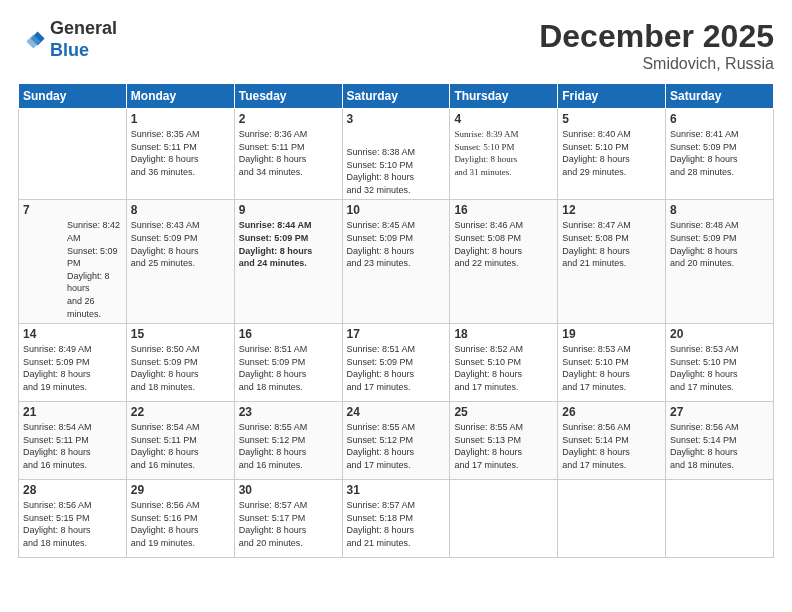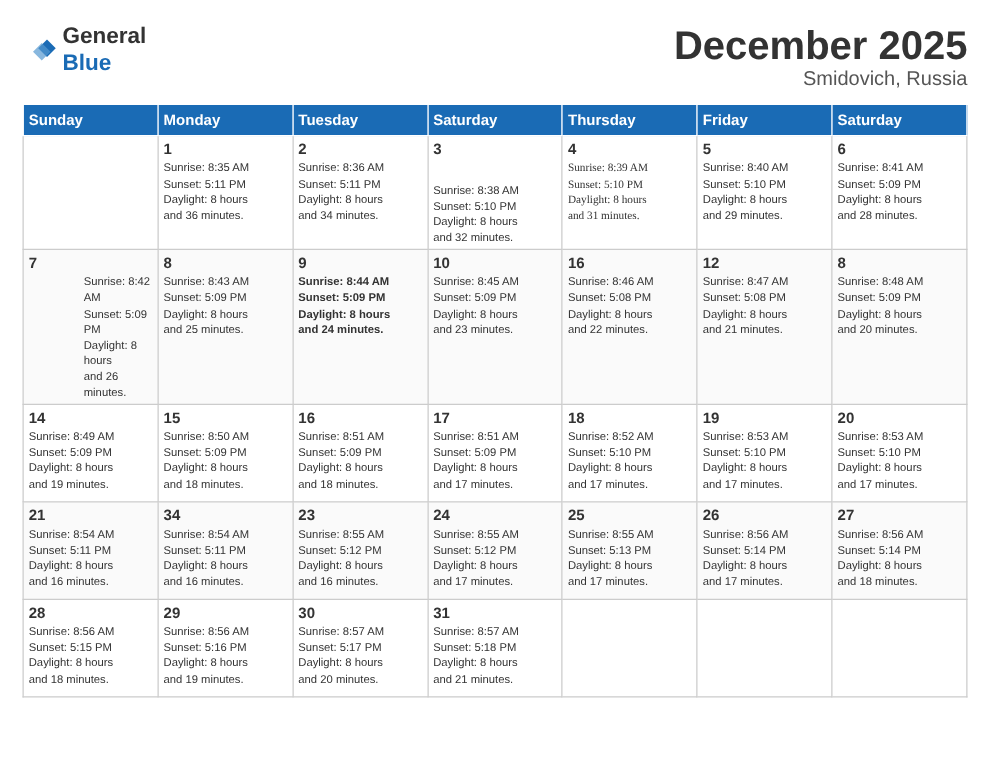--- a/index.html
+++ b/index.html
@@ -273,21 +273,21 @@
         </tr>
         <tr>
           <td>
             <span class="day-num">21</span>
             <div class="day-info" style="white-space: pre-line;">Sunrise: 8:54 AM
 Sunset: 5:11 PM
 Daylight: 8 hours
 and 16 minutes.</div>
           </td>
           <td>
-            <span class="day-num">34</span>
+            <span class="day-num">22</span>
             <div class="day-info" style="white-space: pre-line;">Sunrise: 8:54 AM
 Sunset: 5:11 PM
 Daylight: 8 hours
 and 16 minutes.</div>
           </td>
           <td>
             <span class="day-num">23</span>
             <div class="day-info" style="white-space: pre-line;">Sunrise: 8:55 AM
 Sunset: 5:12 PM
 Daylight: 8 hours

